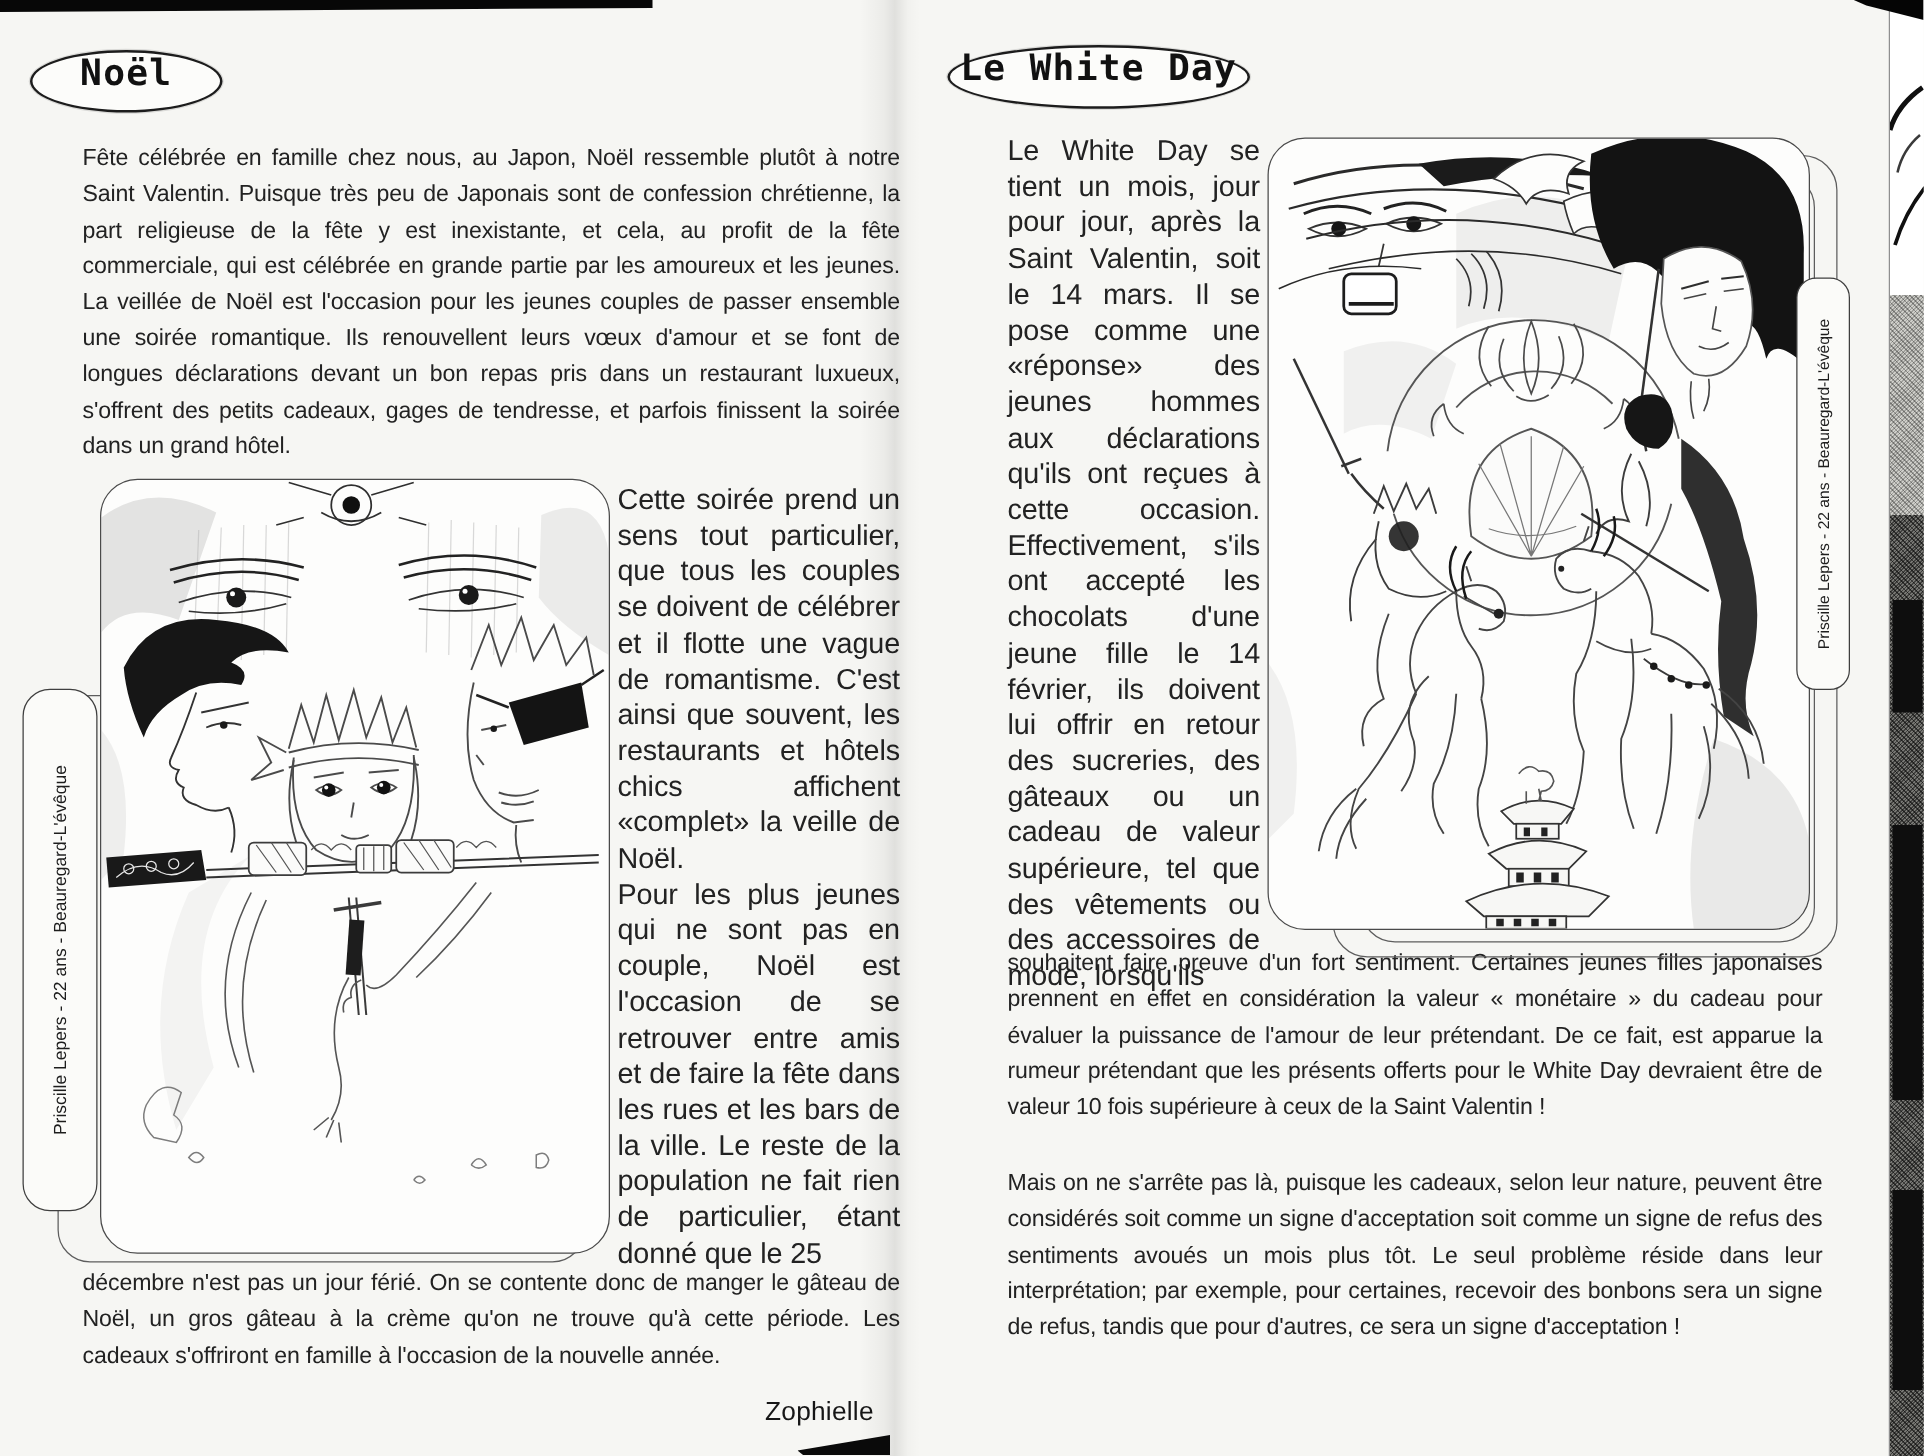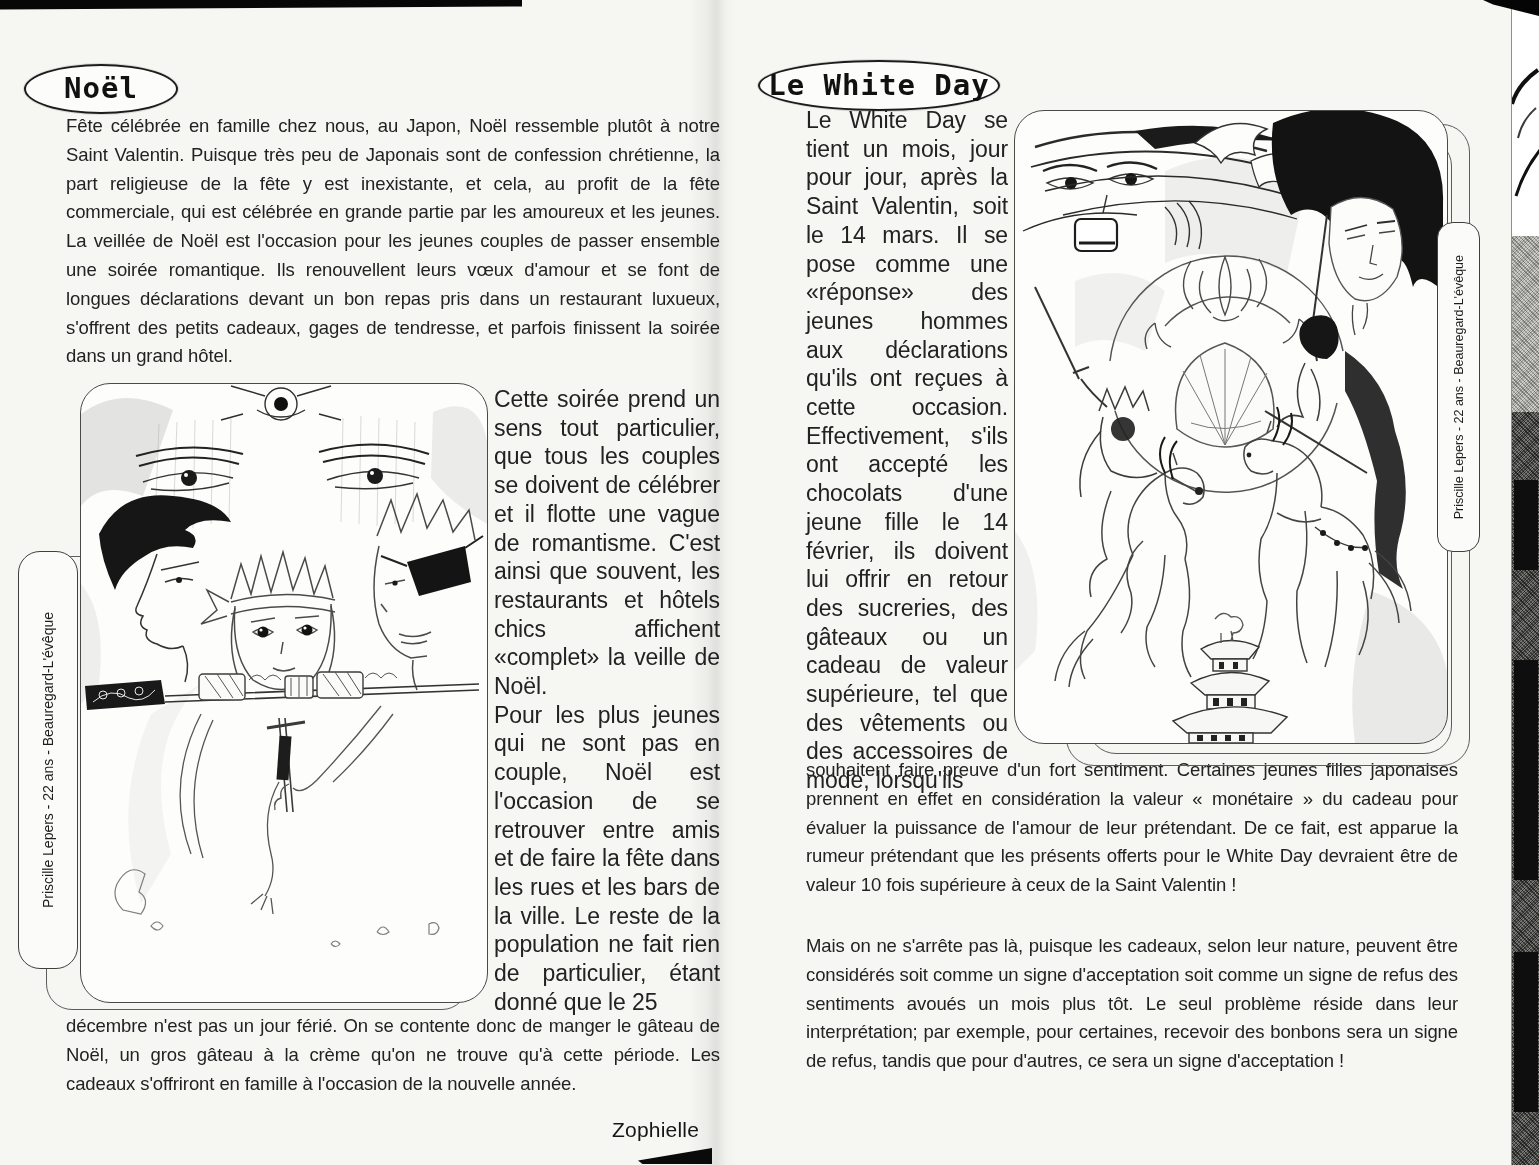--- a/index.html
+++ b/index.html
@@ -7,23 +7,22 @@
     width:1539px;height:1165px;position:relative;overflow:hidden;
     background:#f6f6f3;
     font-family:"Liberation Sans",sans-serif;
     color:#242424;
   }
   .abs{position:absolute;}
   
   .pill{
     border:2px solid #1c1c1c;border-radius:50%;
     background:#fcfcfa;
-    display:flex;align-items:center;justify-content:center;
+    display:flex;justify-content:center;
     box-shadow:0 0 0 1px rgba(20,20,20,.12);
-    margin-top:24px;
   }
   .pill span{
     font-family:"DejaVu Sans Mono","Liberation Mono",monospace;
     font-weight:bold;font-size:29px;letter-spacing:1px;color:#111;
     transform:translateY(-1px);
   }
   
   .bodytext{
     font-size:18.5px;line-height:28.8px;text-align:justify;
     color:#222;letter-spacing:-0.1px;

